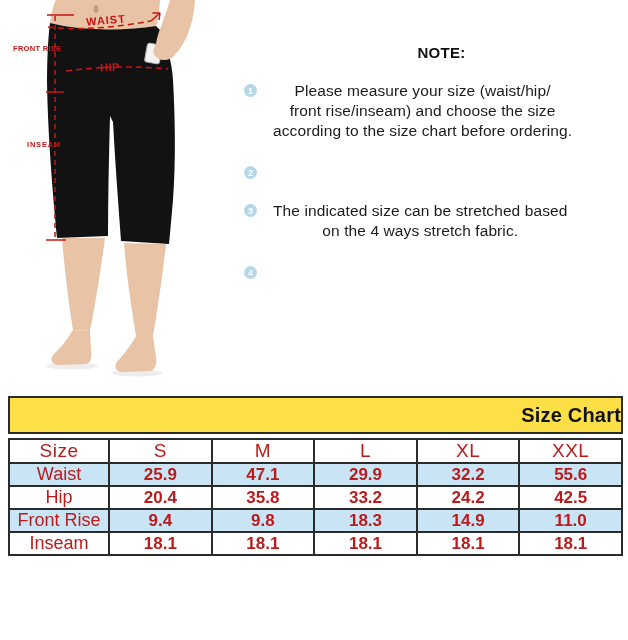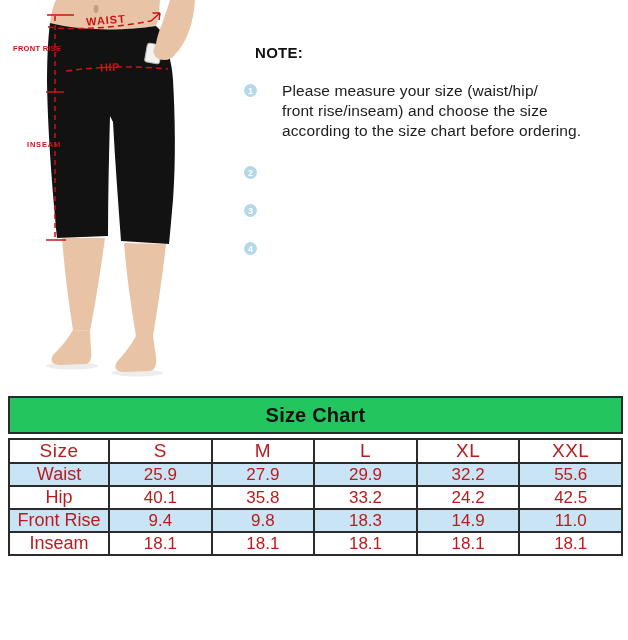--- a/index.html
+++ b/index.html
@@ -17,49 +17,49 @@
   .fig-label {
     position: absolute; color: #c81414; font-weight: bold;
     font-family: "Liberation Sans", sans-serif; white-space: nowrap;
   }
   .fig-label.waist      { left: 86px;  top: 14px;  font-size: 11px;  letter-spacing: 1px;   transform: rotate(-5deg); }
   .fig-label.hip        { left: 100px; top: 61px;  font-size: 11px;  letter-spacing: 0.5px; transform: rotate(-3deg); }
   .fig-label.front-rise { left: 13px;  top: 44px;  font-size: 7.5px; letter-spacing: 0.3px; }
   .fig-label.inseam     { left: 27px;  top: 140px; font-size: 7.5px; letter-spacing: 0.8px; }
 
   
-  .note-area { position: absolute; left: 244px; top: 44px; width: 384px; }
+  .note-area { position: absolute; left: 244px; top: 44px; width: 384px; text-align: center; }
   .note-heading { font-size: 15px; font-weight: bold; color: #111; margin: 0 0 20px 11px; letter-spacing: 0.3px; }
   .note-item { display: flex; align-items: flex-start; margin-bottom: 22px; }
   .note-badge {
     flex: 0 0 13px; width: 13px; height: 13px; border-radius: 50%;
     background: #b5d8e9; color: #ffffff; font-size: 9px; font-weight: bold;
     display: flex; align-items: center; justify-content: center; margin-top: 3px;
   }
   .note-text {
-    margin-left: 25px; font-size: 15.5px; line-height: 20px; color: #1c1c1c;
+    margin-left: 16px; font-size: 15.5px; line-height: 20px; color: #1c1c1c;
     white-space: pre-line; letter-spacing: 0.1px;
   }
 
   
   .chart-area { position: absolute; left: 8px; top: 396px; width: 615px; }
   .chart-title {
-    height: 38px; border: 2px solid #2b2b2b; background: #22c55e;
+    height: 38px; border: 2px solid #2b2b2b; background: #fde047;
     font-size: 20px; font-weight: bold; color: #111;
-    text-align: center; line-height: 34px; letter-spacing: 0.2px;
+    text-align: right; line-height: 34px; letter-spacing: 0.2px;
   }
   .size-table { border-collapse: collapse; width: 615px; margin-top: 4px; table-layout: fixed; }
   .size-table th, .size-table td {
     border: 2px solid #2b2b2b; height: 22px; padding: 0;
     text-align: center; vertical-align: middle; font-weight: normal; color: #b91c1c;
     background: #ffffff;
   }
   .size-table thead th { font-size: 19px; letter-spacing: 0.5px; }
   .size-table tbody th { font-size: 18px; }
-  .size-table td { font-size: 17px; }
+  .size-table td { font-size: 17px; font-weight: bold; }
   .size-table tr.blue th, .size-table tr.blue td { background: #c9e4f4; }
 </style>
 </head>
 <body>
 
 <div class="canvas">
 
   <div class="figure-area">
     <svg width="240" height="390" viewBox="0 0 240 390">
 
@@ -109,20 +109,22 @@
       <span class="note-badge">1</span>
       <span class="note-text">Please measure your size (waist/hip/
 front rise/inseam) and choose the size
 according to the size chart before ordering.</span>
     </div>
     <div class="note-item">
       <span class="note-badge">2</span>
     </div>
     <div class="note-item">
       <span class="note-badge">3</span>
+      <span class="note-text">The indicated size can be stretched based
+on the 4 ways stretch fabric.</span>
     </div>
     <div class="note-item">
       <span class="note-badge">4</span>
     </div>
   </div>
 
   <div class="chart-area">
     <div class="chart-title">Size Chart</div>
 
     <table class="size-table">
@@ -141,28 +143,28 @@
           <th>M</th>
           <th>L</th>
           <th>XL</th>
           <th>XXL</th>
         </tr>
       </thead>
       <tbody>
         <tr class="blue">
           <th>Waist</th>
           <td>25.9</td>
-          <td>27.9</td>
+          <td>47.1</td>
           <td>29.9</td>
           <td>32.2</td>
           <td>55.6</td>
         </tr>
         <tr>
           <th>Hip</th>
-          <td>40.1</td>
+          <td>20.4</td>
           <td>35.8</td>
           <td>33.2</td>
           <td>24.2</td>
           <td>42.5</td>
         </tr>
         <tr class="blue">
           <th>Front Rise</th>
           <td>9.4</td>
           <td>9.8</td>
           <td>18.3</td>

